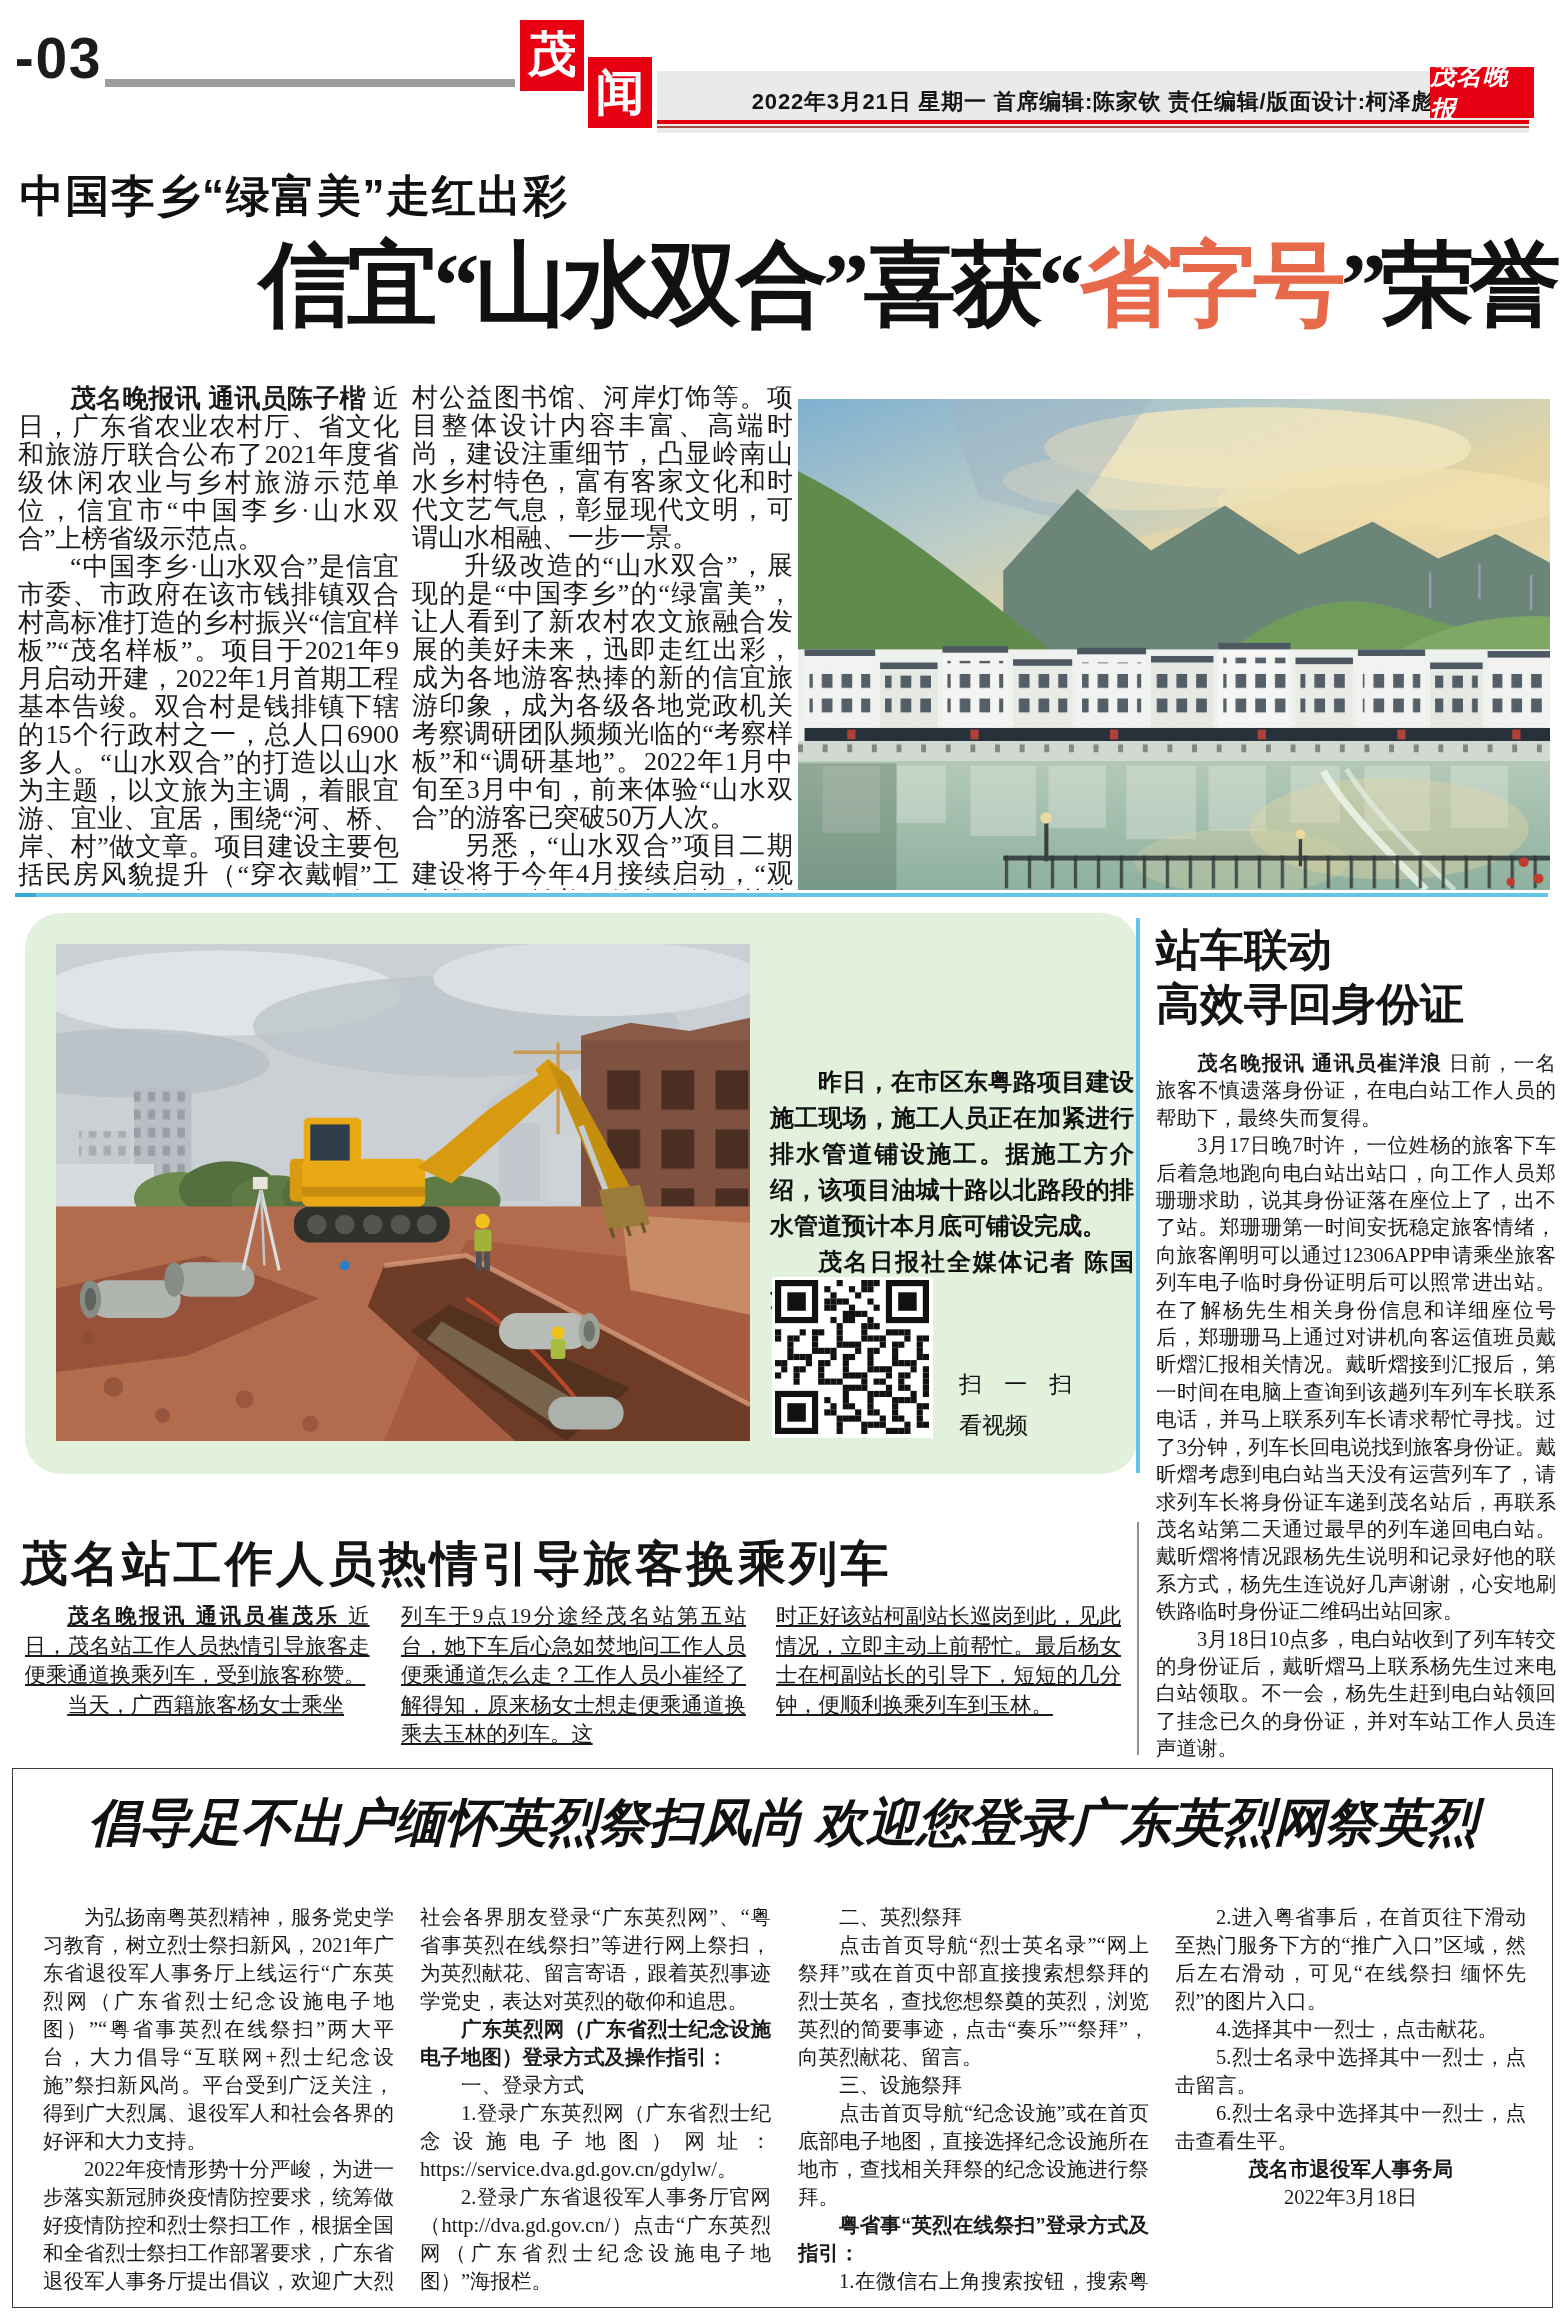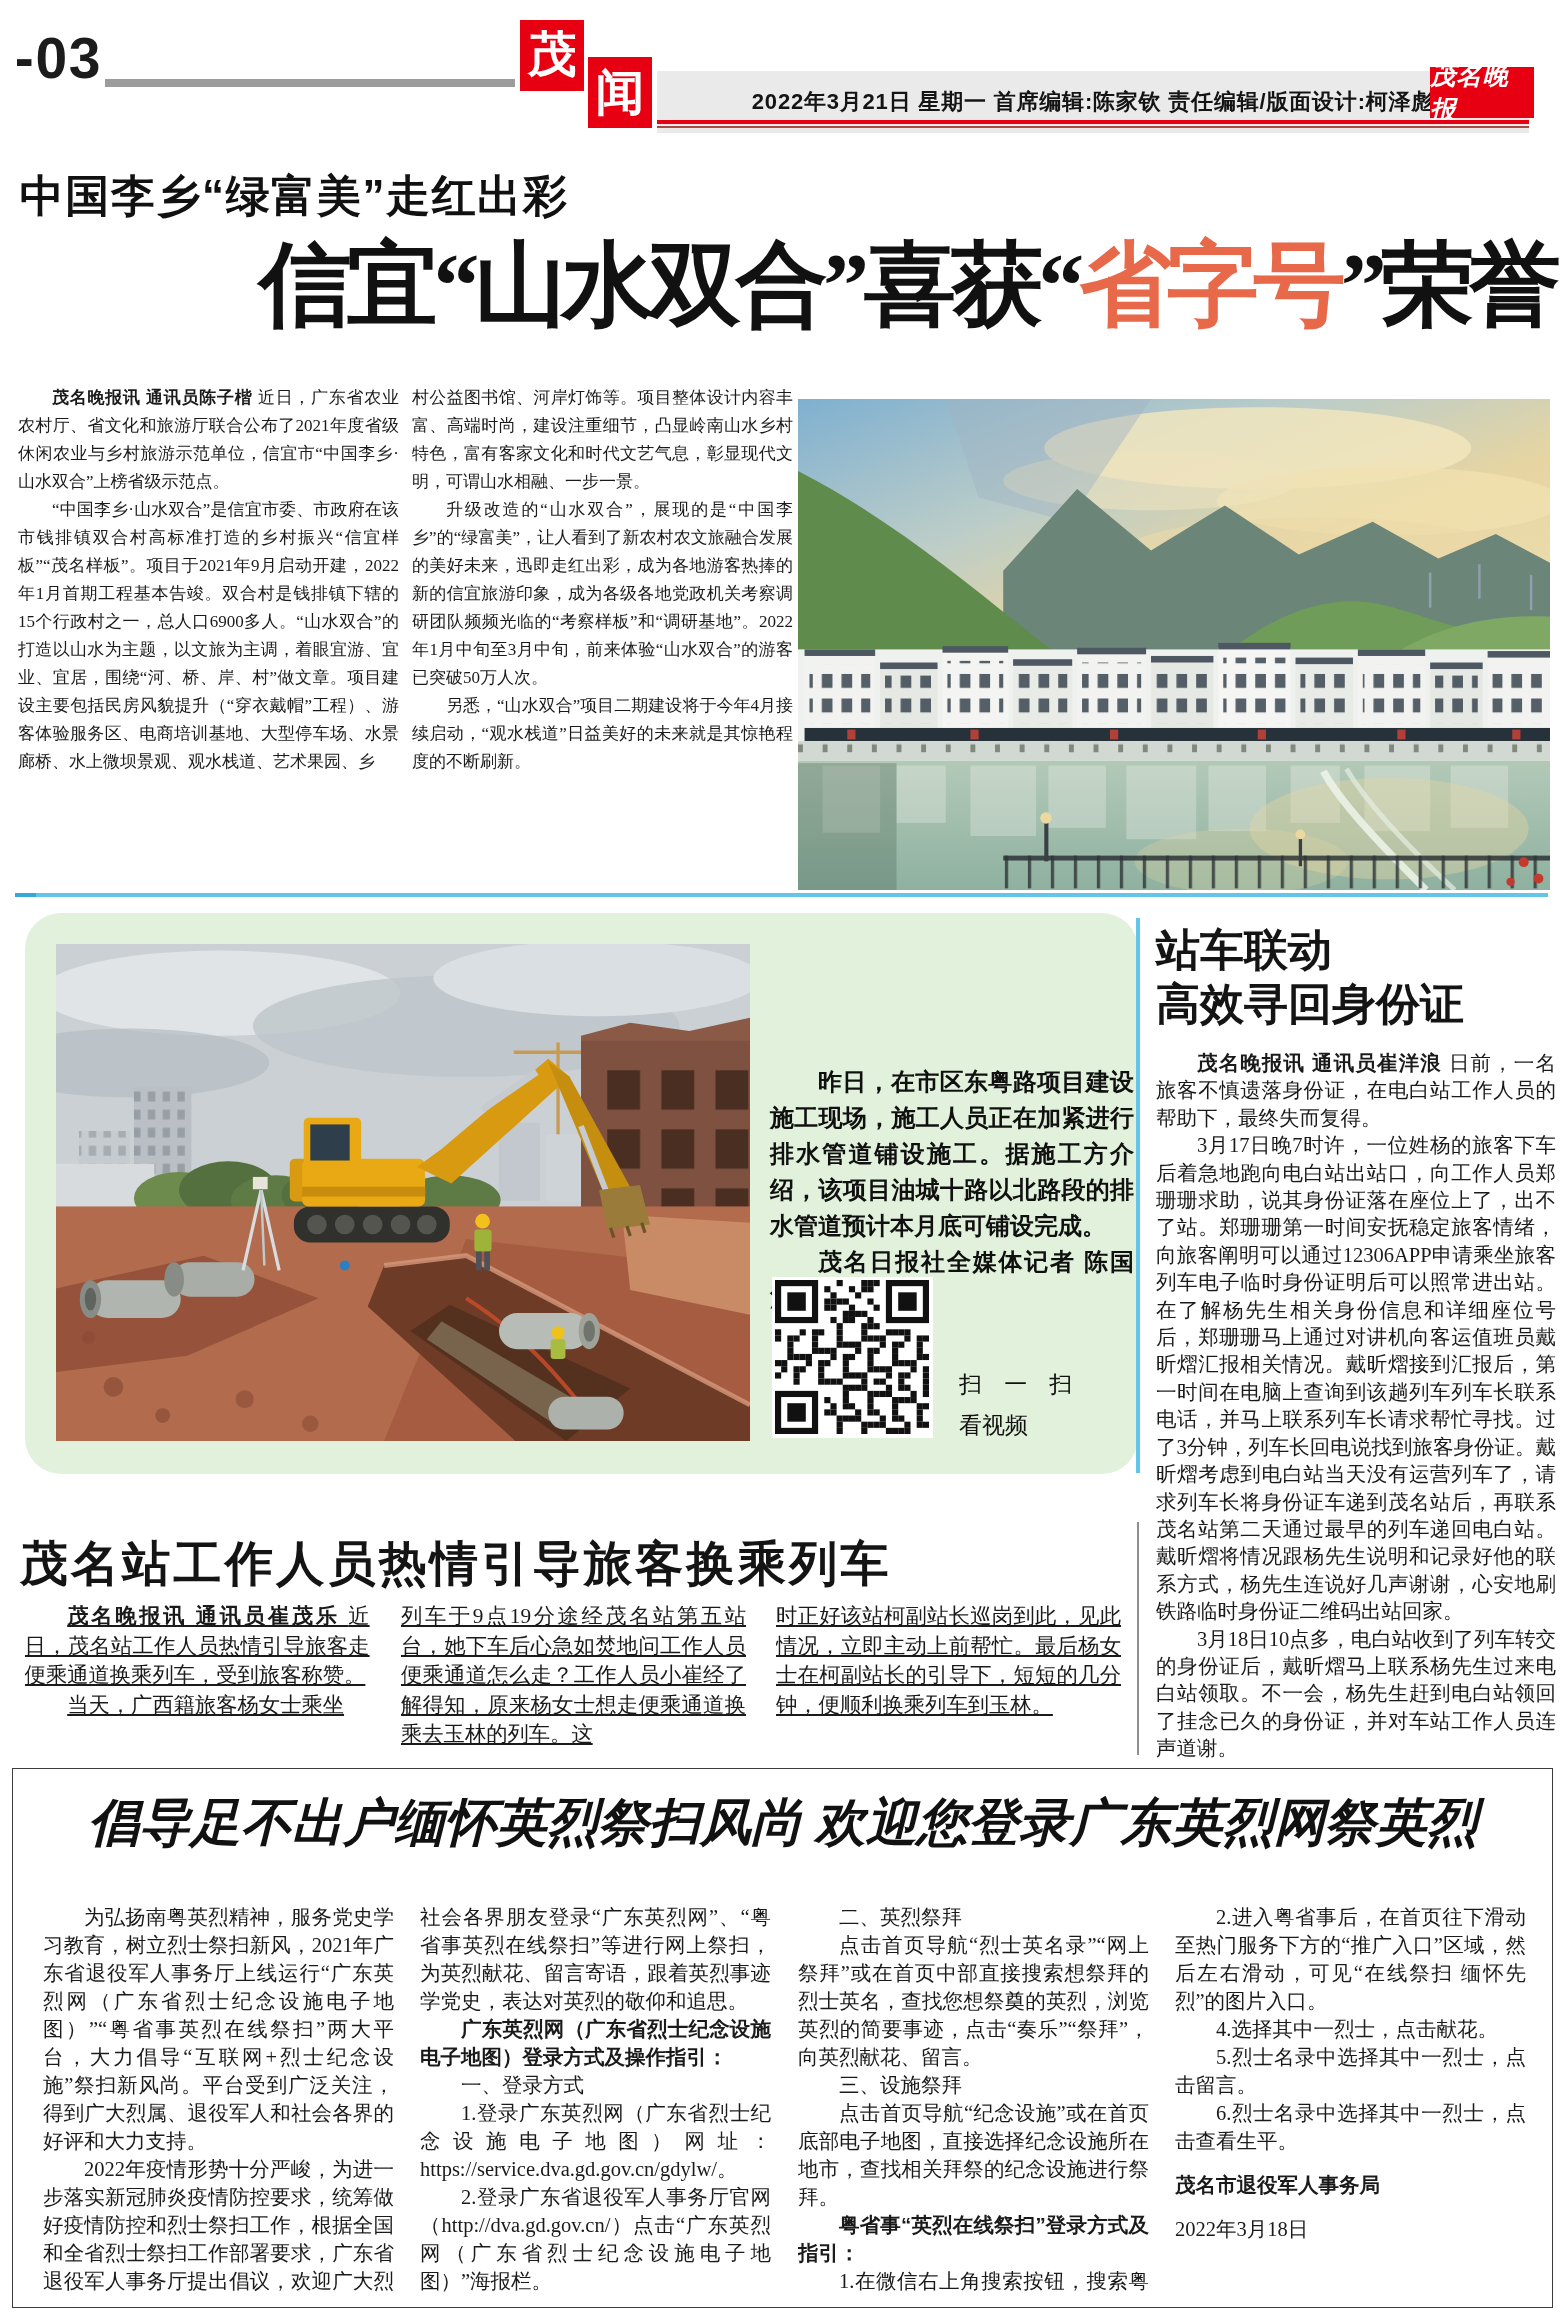--- a/index.html
+++ b/index.html
@@ -1,41 +1,41 @@
 <!DOCTYPE html>
 <html style="--red: #E60012; --orange: #E8694A; --cyan: #63C5E8; --green: #E2F1DC;font-size:13px"><head>
 <meta charset="utf-8">
 <style>
   html,body{margin:0;padding:0;background:#ffffff;}
   body{width:1562px;height:2319px;position:relative;overflow:hidden;
        font-family:"Liberation Serif","DejaVu Serif",serif;color:#1a1a1a;}
   .abs{position:absolute;}
   p{margin:0;text-indent:2em;text-align:justify;}
   p.ni{text-indent:0;}
-  p.r{text-align:left;text-indent:0;margin-top:16px;}
+  p.r{text-align:center;text-indent:0;}
   p.b{font-weight:700;font-family:"Liberation Sans","DejaVu Sans",sans-serif;}
   b{font-family:"Liberation Sans","DejaVu Sans",sans-serif;font-weight:700;}
   
   .pagenum{left:14.8px;top:24.6px;font:800 57px "Liberation Sans","DejaVu Sans",sans-serif;letter-spacing:1.6px;color:#1c1c1c;}
   .grayrule{left:105px;top:79px;width:410px;height:8.2px;background:#9c9c9c;}
   .brandbox{width:64px;height:71px;background:var(--red);color:#fff;display:flex;align-items:center;justify-content:center;
             font:700 49px "Liberation Sans","DejaVu Sans",sans-serif;}
   .infobar{left:657px;top:71px;width:872px;height:62px;background:#eaeaea;display:flex;align-items:center;justify-content:center;
            font:700 22px "Liberation Sans","DejaVu Sans",sans-serif;color:#141414;letter-spacing:0.8px;}
   .masthead{left:1424px;top:67px;width:104px;height:51px;background:var(--red);color:#fff;display:flex;align-items:center;justify-content:center;
             font:900 25.4px "Liberation Serif",serif;font-style:italic;letter-spacing:0.8px;margin-left:6px;}
   .redrule{left:657px;top:120px;width:872px;height:4.1px;background:var(--red);}
   .redrule2{left:657px;top:126px;width:872px;height:1.6px;background:#a94a42;}
   
   .kicker{left:19.7px;top:167px;font:700 44px "Liberation Sans","DejaVu Sans",sans-serif;letter-spacing:1.6px;color:#111;}
   .mainhead{left:13px;top:233px;width:1543px;font-weight:900;font-size:92px;letter-spacing:-4.9px;line-height:1.15;
             font-family:"Liberation Serif","DejaVu Serif",serif;color:#111;white-space:nowrap;text-align:right;}
   .mainhead .hl{color:var(--orange);}
   
-  .bodycol{font-size:17px;line-height:28px;overflow:hidden;}
+  .bodycol{font-size:26px;line-height:28px;overflow:hidden;}
   .leadc1{left:18px;top:384px;width:381px;height:506px;}
   .leadc2{left:412px;top:384px;width:381px;height:506px;}
   .villagephoto{left:798px;top:399px;width:752px;height:491px;}
   .cyanrule{left:14.8px;top:893px;width:1533px;height:4.1px;background:var(--cyan);}
   .cyancap{left:14.8px;top:893px;width:21.3px;height:4.1px;background:#35a8d6;}
   
   .greenpanel{left:24.6px;top:913px;width:1113px;height:561px;background:var(--green);border-radius:36px;}
   .constphoto{left:56px;top:944px;width:694px;height:497px;}
   .caption{left:770px;top:1064px;width:364px;font:700 24px "Liberation Sans","DejaVu Sans",sans-serif;line-height:36px;color:#101010;}
   .qr{left:772px;top:1277px;width:161px;height:161px;background:#fff;padding:3.3px;box-sizing:border-box;}

